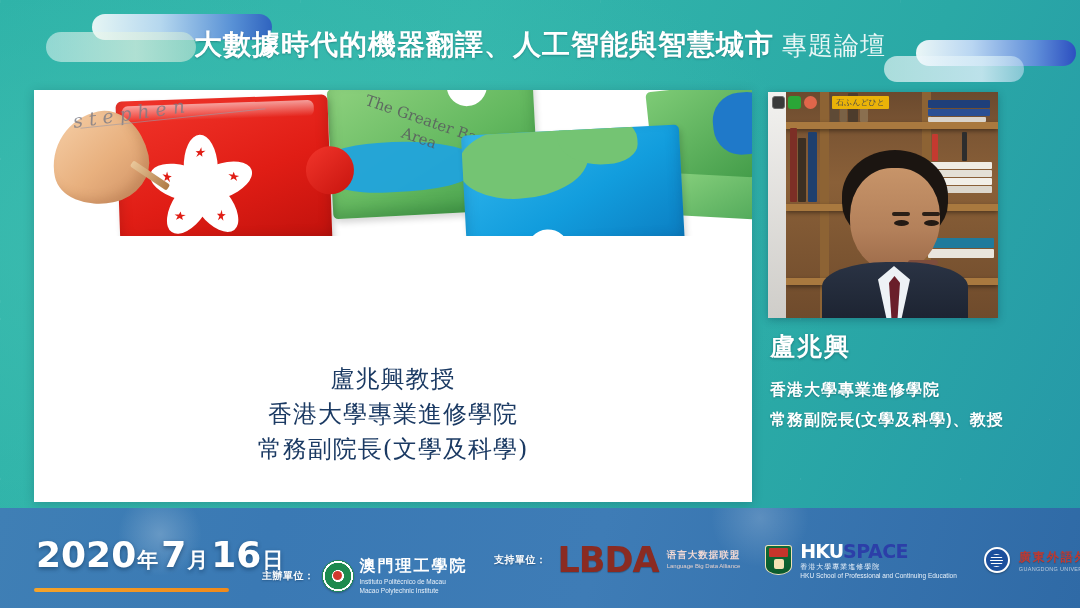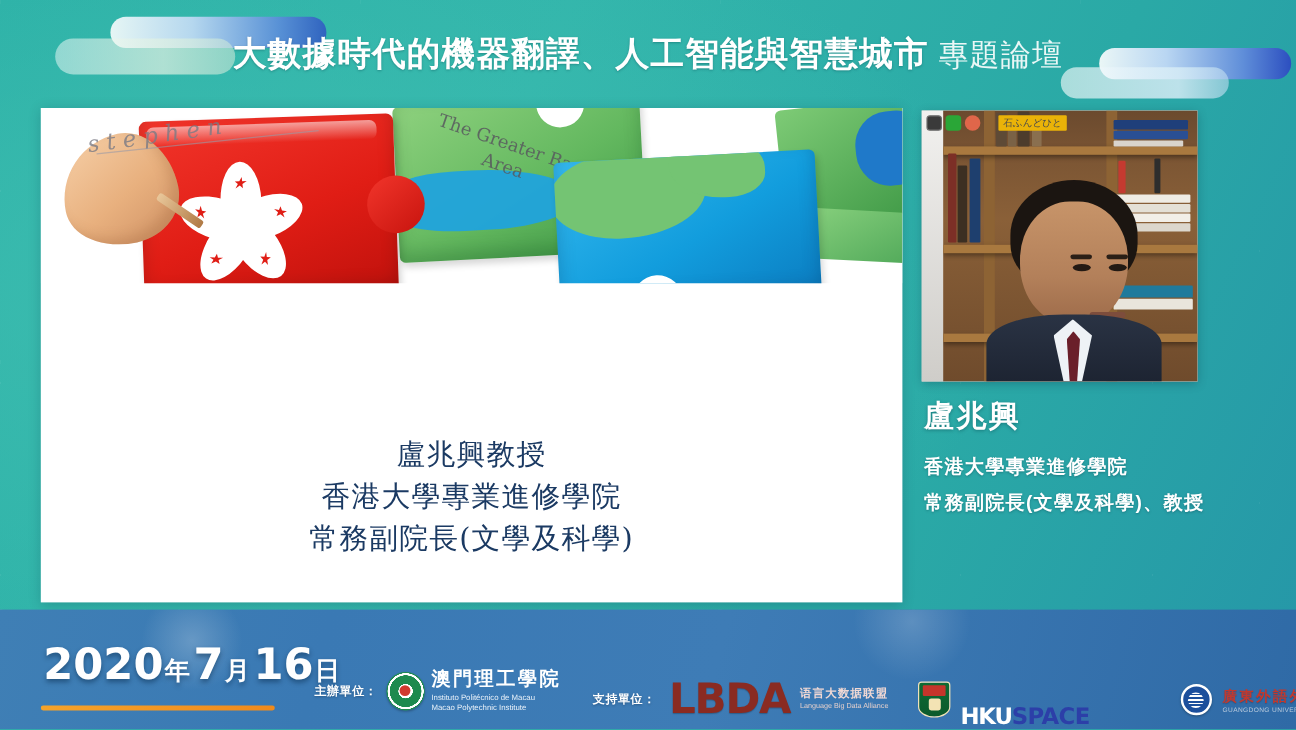--- a/index.html
+++ b/index.html
@@ -570,21 +570,21 @@
         <span class="lbda-mark">LBDA</span>
         <span class="logo-txt lbda-txt" style="margin-left:2px;">
           <span class="cn">语言大数据联盟</span>
           <span class="en">Language Big Data Alliance</span>
         </span>
       </span>
 
       <span class="logo hku-space" style="margin-left:18px;">
         <span class="crest-hku"></span>
         <span class="logo-txt" style="margin-left:2px;">
-          <span style="white-space:nowrap;margin-top:46px;">
+          <span style="white-space:nowrap;">
             <span class="hku">HKU</span><span class="space">SPACE</span>
           </span>
           <span class="en" style="font-size:7px;letter-spacing:1px;">香港大學專業進修學院</span>
           <span class="en">HKU School of Professional and Continuing Education</span>
         </span>
       </span>
 
       <span class="logo" style="margin-left:20px;">
         <span class="crest-gdufs"></span>
         <span class="logo-txt" style="margin-left:3px;">

